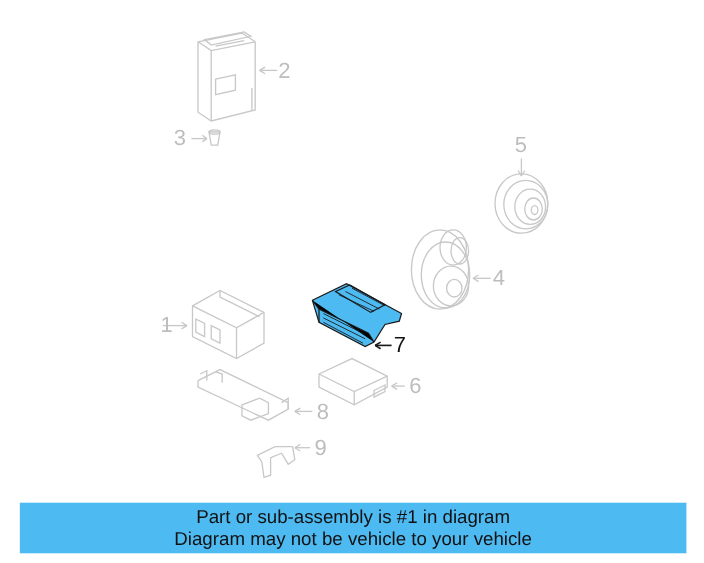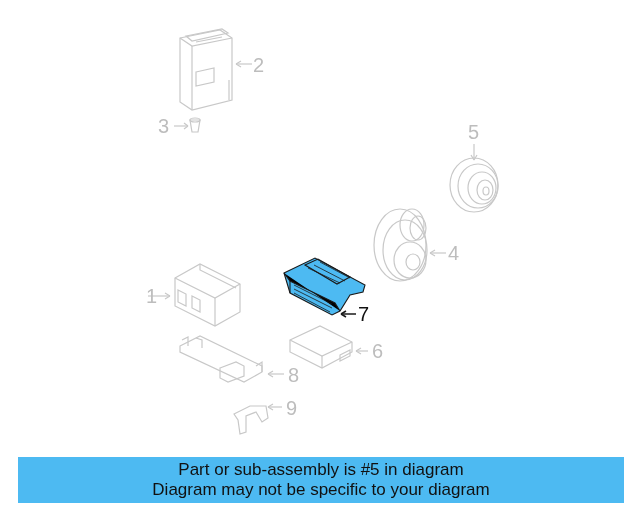--- a/index.html
+++ b/index.html
@@ -109,15 +109,15 @@
 <div class="callout" style="left:158px;top:116px;">3</div>
 <div class="callout" style="left:468px;top:122px;">5</div>
 <div class="callout" style="left:448px;top:243px;">4</div>
 <div class="callout" style="left:146px;top:286px;">1</div>
 <div class="callout active" style="left:358px;top:304px;">7</div>
 <div class="callout" style="left:372px;top:341px;">6</div>
 <div class="callout" style="left:288px;top:365px;">8</div>
 <div class="callout" style="left:286px;top:398px;">9</div>
 
 <div id="banner">
-  <div class="l1">Part or sub-assembly is #5 in diagram</div>
-  <div class="l2">Diagram may not be specific to your diagram</div>
+  <div class="l1">Part or sub-assembly is #1 in diagram</div>
+  <div class="l2">Diagram may not be vehicle to your vehicle</div>
 </div>
 
 </body></html>

